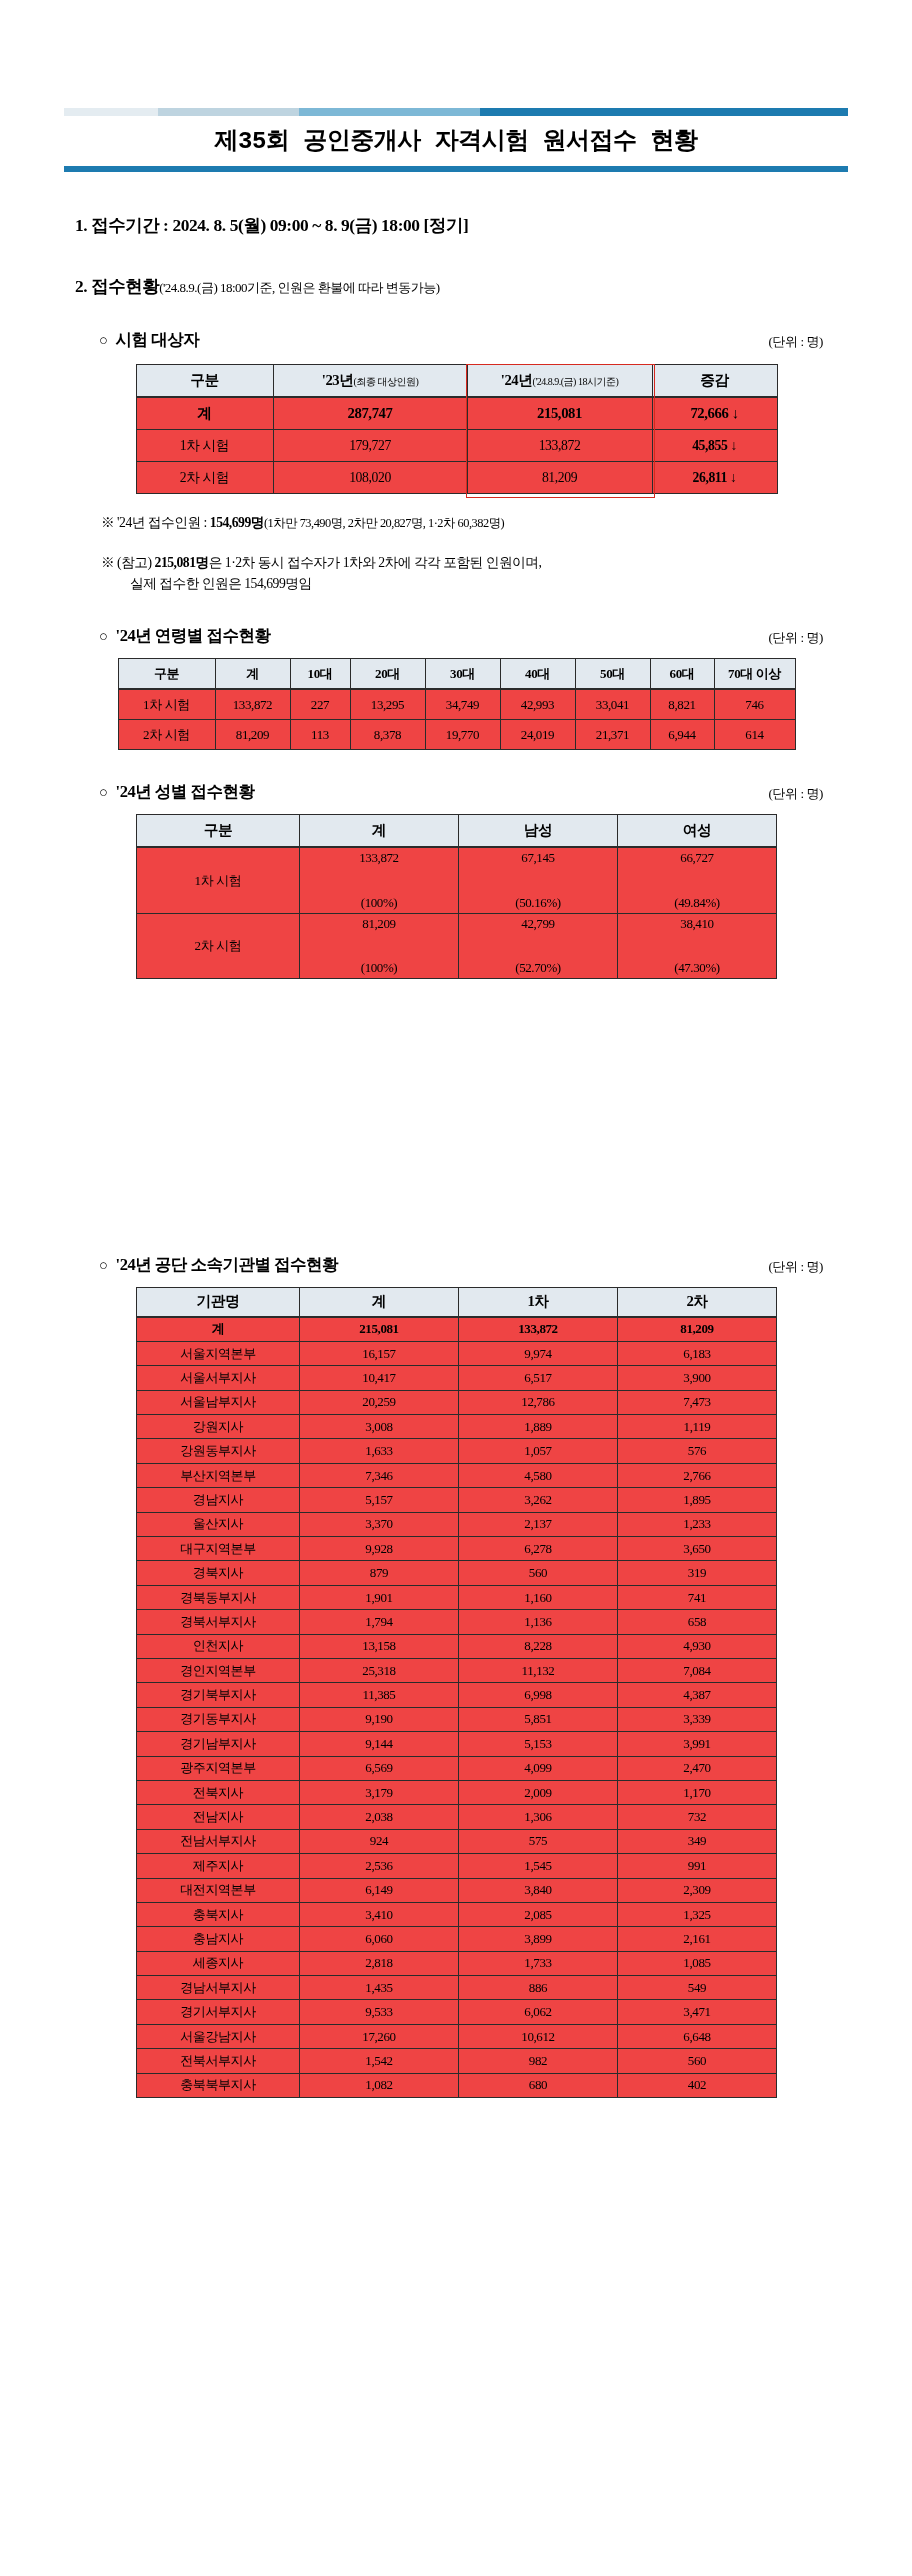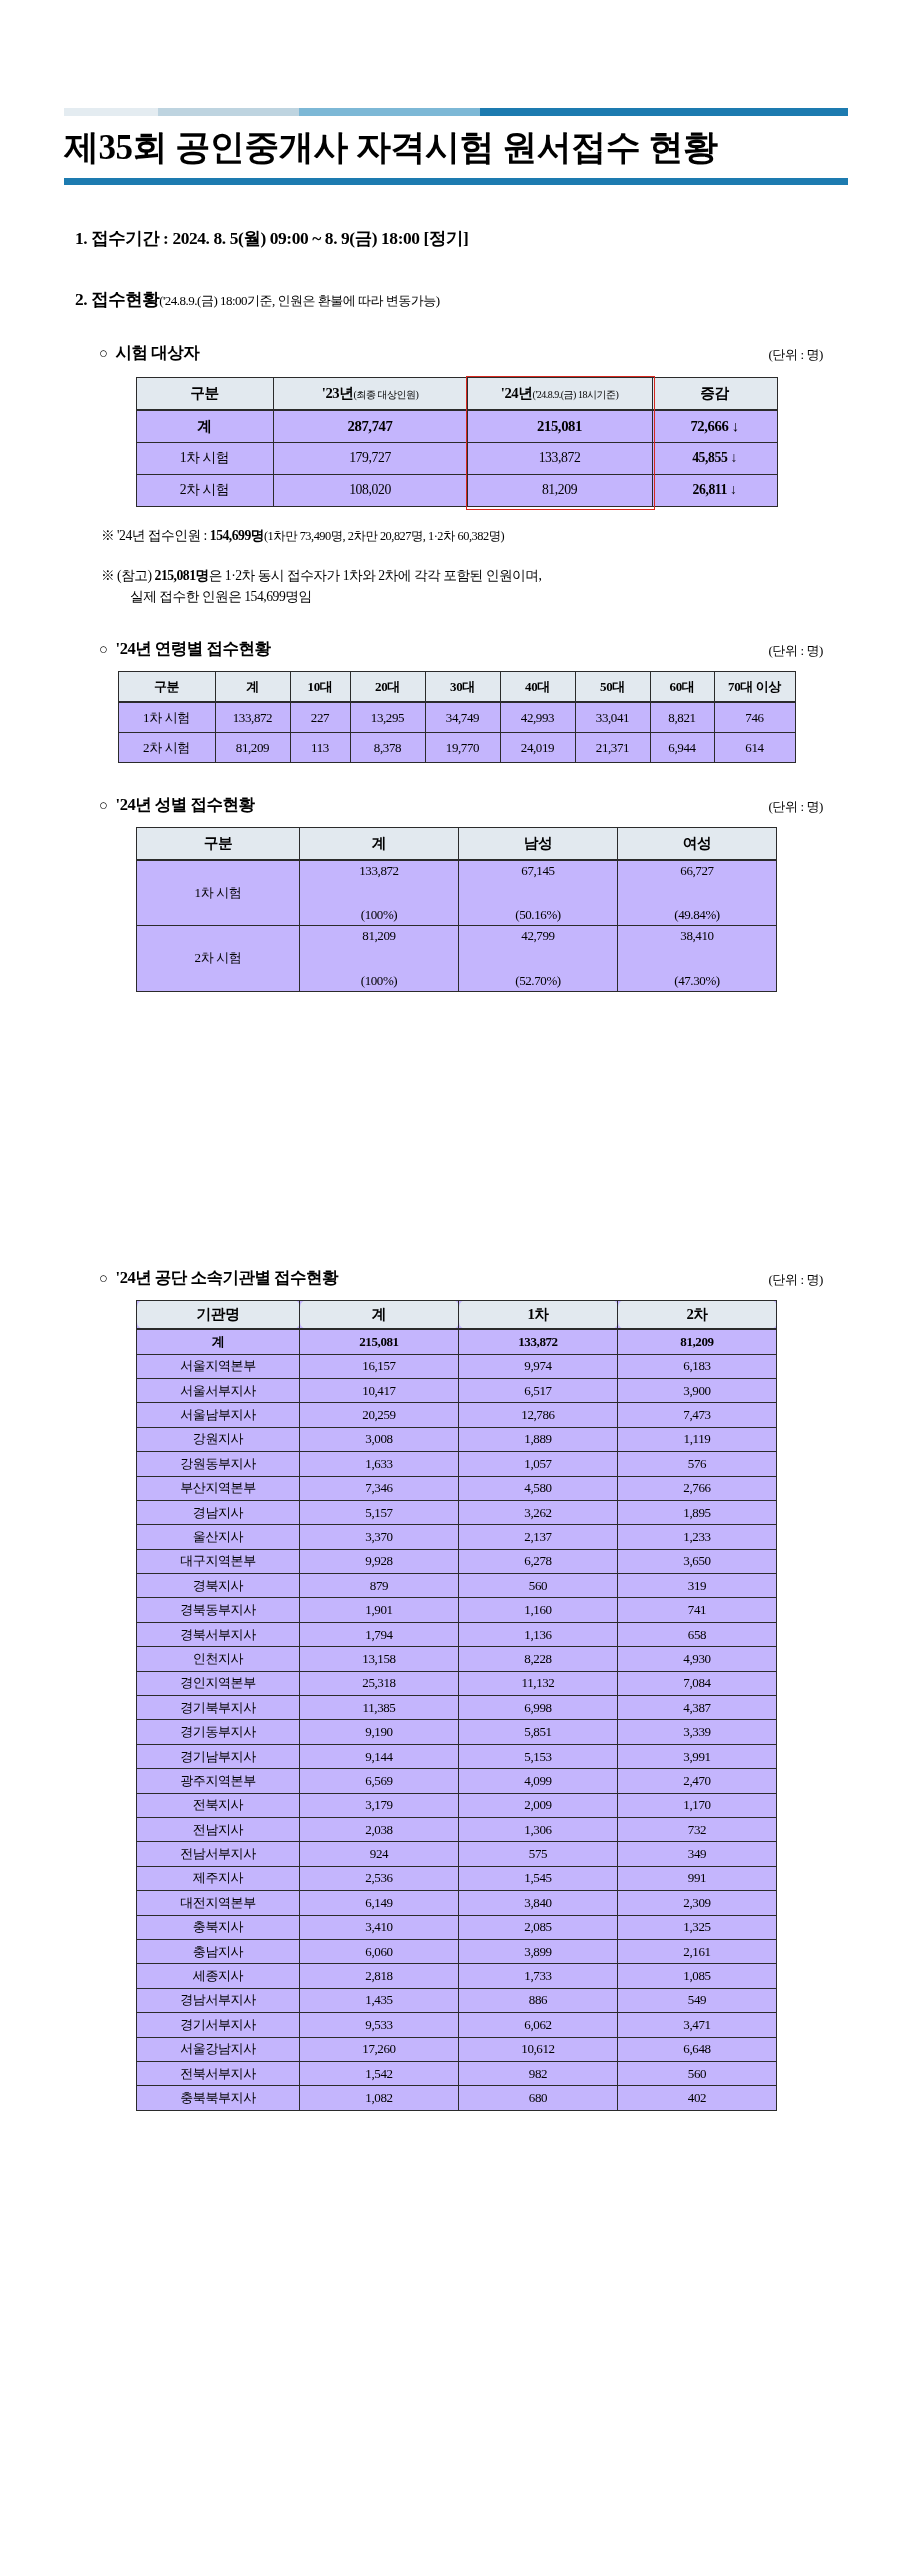--- a/index.html
+++ b/index.html
@@ -33,25 +33,25 @@
     width: 100%;
     display: flex;
   }
   .title-bar-top span { display: block; height: 100%; }
   .tbseg1 { width: 12%;  background: #e4ecf1; }
   .tbseg2 { width: 18%;  background: #bed4e0; }
   .tbseg3 { width: 23%;  background: #7db8d6; }
   .tbseg4 { width: 47%;  background: #1d7bb0; }
 
   .title-text {
-    font-family: Liberation Serif, serif;
+    font-family: Liberation Mono, monospace;
     font-weight: bold;
-    font-size: 35px;
+    font-size: 24px;
     letter-spacing: -0.5px;
-    text-align: left;
+    text-align: center;
     padding: 12px 0 10px 0;
     line-height: 1.15;
     color: #000;
     white-space: nowrap;
   }
   .title-bar-bottom {
     height: 6.4px;
     width: 100%;
     background: #1d7bb0;
   }
@@ -95,21 +95,21 @@
   .unit {
     font-size: 13px;
     letter-spacing: -0.4px;
     white-space: nowrap;
   }
 
   
   table {
     border-collapse: collapse;
     font-family: "Liberation Serif", "DejaVu Serif", serif;
-    background: #c4b5fd;
+    background: #ef4444;
   }
   table td, table th {
     border: 0.9px solid #2b2b2b;
     text-align: center;
     font-size: 13.7px;
     letter-spacing: -0.4px;
     font-weight: normal;
     padding: 0;
   }
   thead th {
@@ -185,21 +185,21 @@
   #table-gender .g3 { width: 159px; }
   #table-gender .g4 { width: 159px; }
   #table-gender .pct { display: block; margin-top: 24px; }
 
   
   #table-branch {
     margin: 11px auto 0 auto;
     width: 641px;
     table-layout: fixed;
   }
-  #table-branch th { height: 27.5px; font-size: 14.7px; border-radius: 7px; }
+  #table-branch th { height: 27.5px; font-size: 14.7px; }
   #table-branch td { height: 23.4px; font-size: 13px; }
   #table-branch .b1 { width: 163px; }
   #table-branch .b2 { width: 159px; }
   #table-branch .b3 { width: 159px; }
   #table-branch .b4 { width: 159px; }
   #table-branch tr.total td { font-weight: bold; }
   .gap-md { height: 31px; }
   .gap-sm { height: 18.3px; }
   .gap-xl { height: 275px; }
 </style>

